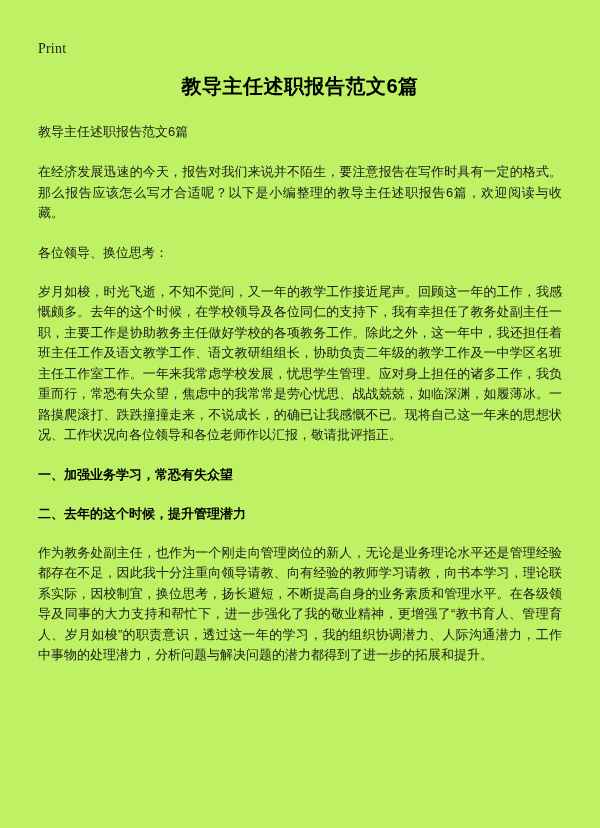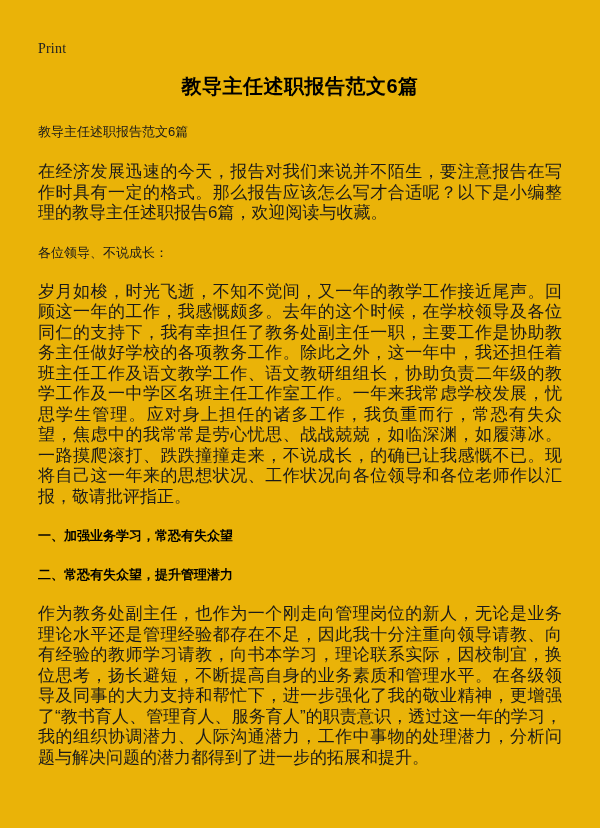--- a/index.html
+++ b/index.html
@@ -16,21 +16,21 @@
     color: #1a1a1a;
     -webkit-font-smoothing: antialiased;
   }
 
   .page {
     position: absolute;
     left: 0;
     top: 0;
     width: 600px;
     height: 828px;
-    background: #eab308;
+    background: #bef264;
   }
 
   .print-label {
     position: absolute;
     left: 38px;
     top: 41px;
     font-family: "Liberation Serif", "DejaVu Serif", serif;
     font-size: 14px;
     line-height: 16px;
     color: #222222;
@@ -55,21 +55,21 @@
   }
 
   .subtitle-line {
     font-size: 13px;
     line-height: 20px;
     color: #1a1a1a;
     margin: 0 0 20px 0;
   }
 
   p.para {
-    font-size: 17px;
+    font-size: 13px;
     line-height: 20.5px;
     color: #1a1a1a;
     margin: 0 0 19px 0;
     text-align: justify;
     text-justify: inter-ideograph;
     word-break: break-all;
   }
 
   h3.section-heading {
     font-size: 13px;
@@ -95,25 +95,25 @@
 
   <div class="doc-body">
 
     <h1 class="doc-title">教导主任述职报告范文6篇</h1>
 
     <div class="subtitle-line">教导主任述职报告范文6篇</div>
 
     <p class="para">在经济发展迅速的今天，报告对我们来说并不陌生，要注意报告在写作时具有一定的格式。那么报告应该怎么写才合适呢？以下是小编整理的教导主任述职报告6篇，欢迎阅读与收藏。</p>
 
 
-    <div class="salutation">各位领导、不说成长：</div>
+    <div class="salutation">各位领导、换位思考：</div>
 
     <p class="para">岁月如梭，时光飞逝，不知不觉间，又一年的教学工作接近尾声。回顾这一年的工作，我感慨颇多。去年的这个时候，在学校领导及各位同仁的支持下，我有幸担任了教务处副主任一职，主要工作是协助教务主任做好学校的各项教务工作。除此之外，这一年中，我还担任着班主任工作及语文教学工作、语文教研组组长，协助负责二年级的教学工作及一中学区名班主任工作室工作。一年来我常虑学校发展，忧思学生管理。应对身上担任的诸多工作，我负重而行，常恐有失众望，焦虑中的我常常是劳心忧思、战战兢兢，如临深渊，如履薄冰。一路摸爬滚打、跌跌撞撞走来，不说成长，的确已让我感慨不已。现将自己这一年来的思想状况、工作状况向各位领导和各位老师作以汇报，敬请批评指正。</p>
 
     <h3 class="section-heading">一、加强业务学习，常恐有失众望</h3>
 
 
-    <h3 class="section-heading">二、常恐有失众望，提升管理潜力</h3>
+    <h3 class="section-heading">二、去年的这个时候，提升管理潜力</h3>
 
-    <p class="para">作为教务处副主任，也作为一个刚走向管理岗位的新人，无论是业务理论水平还是管理经验都存在不足，因此我十分注重向领导请教、向有经验的教师学习请教，向书本学习，理论联系实际，因校制宜，换位思考，扬长避短，不断提高自身的业务素质和管理水平。在各级领导及同事的大力支持和帮忙下，进一步强化了我的敬业精神，更增强了“教书育人、管理育人、服务育人”的职责意识，透过这一年的学习，我的组织协调潜力、人际沟通潜力，工作中事物的处理潜力，分析问题与解决问题的潜力都得到了进一步的拓展和提升。</p>
+    <p class="para">作为教务处副主任，也作为一个刚走向管理岗位的新人，无论是业务理论水平还是管理经验都存在不足，因此我十分注重向领导请教、向有经验的教师学习请教，向书本学习，理论联系实际，因校制宜，换位思考，扬长避短，不断提高自身的业务素质和管理水平。在各级领导及同事的大力支持和帮忙下，进一步强化了我的敬业精神，更增强了“教书育人、管理育人、岁月如梭”的职责意识，透过这一年的学习，我的组织协调潜力、人际沟通潜力，工作中事物的处理潜力，分析问题与解决问题的潜力都得到了进一步的拓展和提升。</p>
 
   </div>
 </div>
 
 </body></html>

